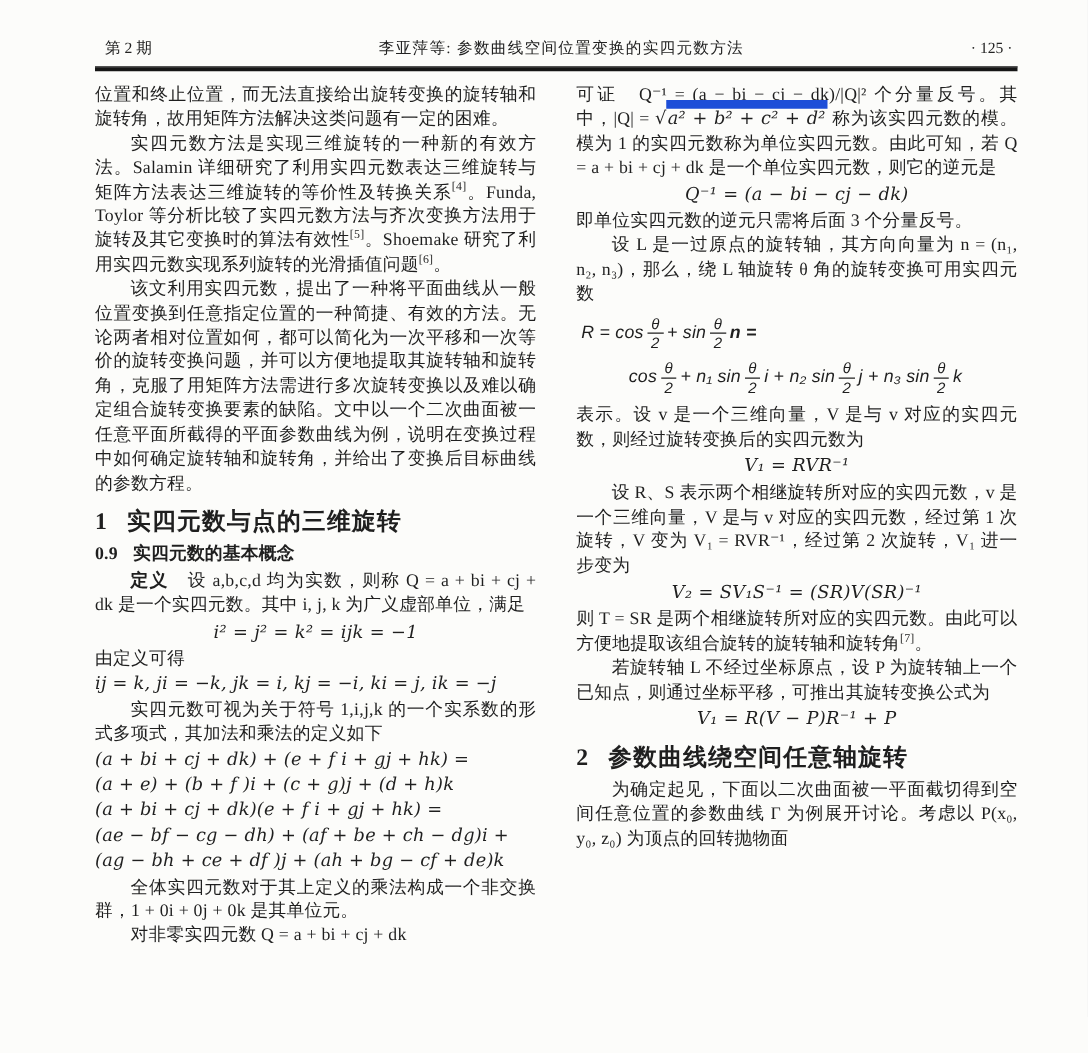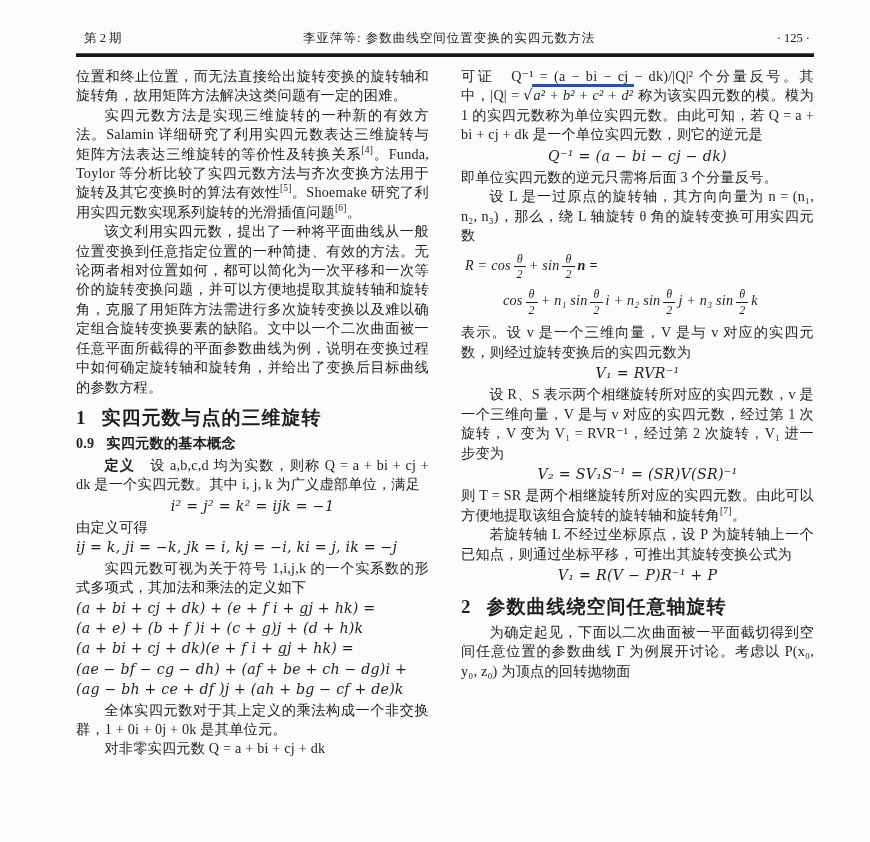--- a/index.html
+++ b/index.html
@@ -27,22 +27,22 @@
        letter-spacing:1px;}
   .sec .num{margin-right:16px;letter-spacing:0;}
   .subsec{font-size:14.2px;font-weight:bold;margin:4px 0 2px 0;text-align:left;}
   .subsec .num{margin-right:12px;}
   .formula{text-align:center;margin:2px 0;font-family:"DejaVu Serif",serif;
            font-style:italic;letter-spacing:0.3px;}
   .formula-left{text-align:left;margin:1px 0;font-family:"DejaVu Serif",serif;
                 font-style:italic;letter-spacing:0.2px;}
   .sqrt{white-space:nowrap;font-style:italic;font-family:"DejaVu Serif",serif;}
   .sqrt::before{content:"√";font-style:normal;}
-  .sqrt .rad{border-top:3px solid #1d4ed8;padding:0 1px;font-family:Liberation Serif, serif;}
-  .ffline{font-family:Liberation Serif, serif;font-style:italic;margin:6px 0;
+  .sqrt .rad{border-top:7px solid #1d4ed8;padding:0 1px;}
+  .ffline{font-family:Liberation Sans, sans-serif;font-style:italic;margin:6px 0;
           line-height:1.1;text-align:left;}
   .ffline.l1{padding-left:4px;}
   .ffline.l2{padding-left:42px;}
   .frac{display:inline-flex;flex-direction:column;vertical-align:middle;
         text-align:center;font-size:12px;line-height:1.2;margin:0 3px;}
   .frac .fn{border-bottom:1px solid #1f1f1f;padding:0 3px;display:block;}
   .frac .fd{display:block;}
 </style>
 </head>
 <body>

